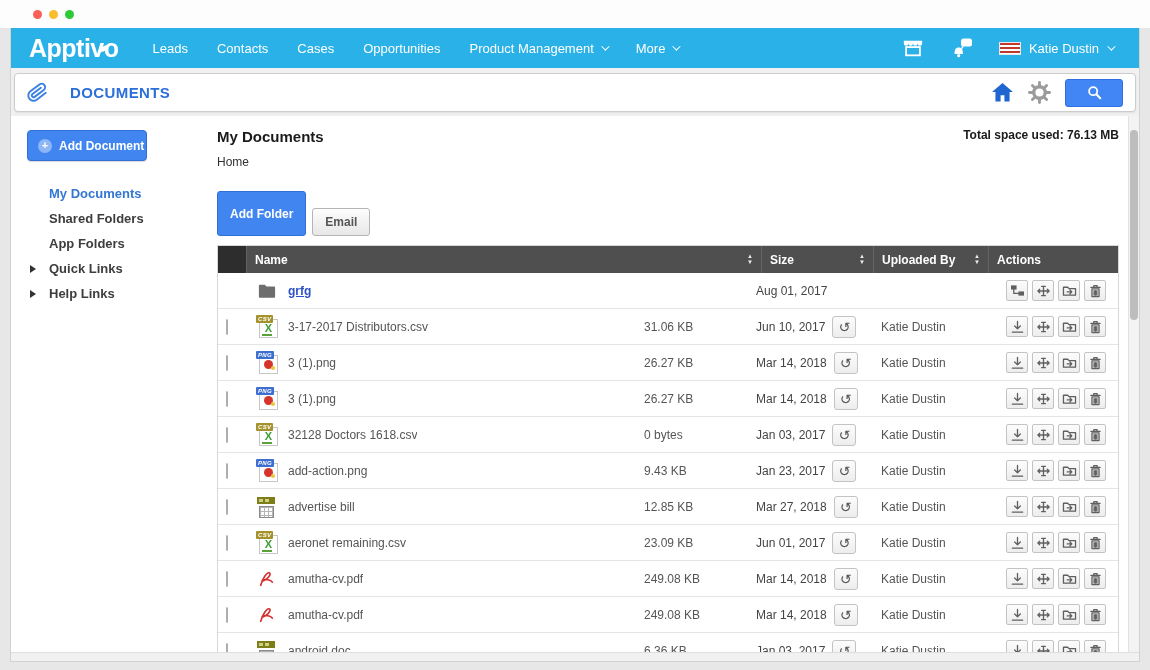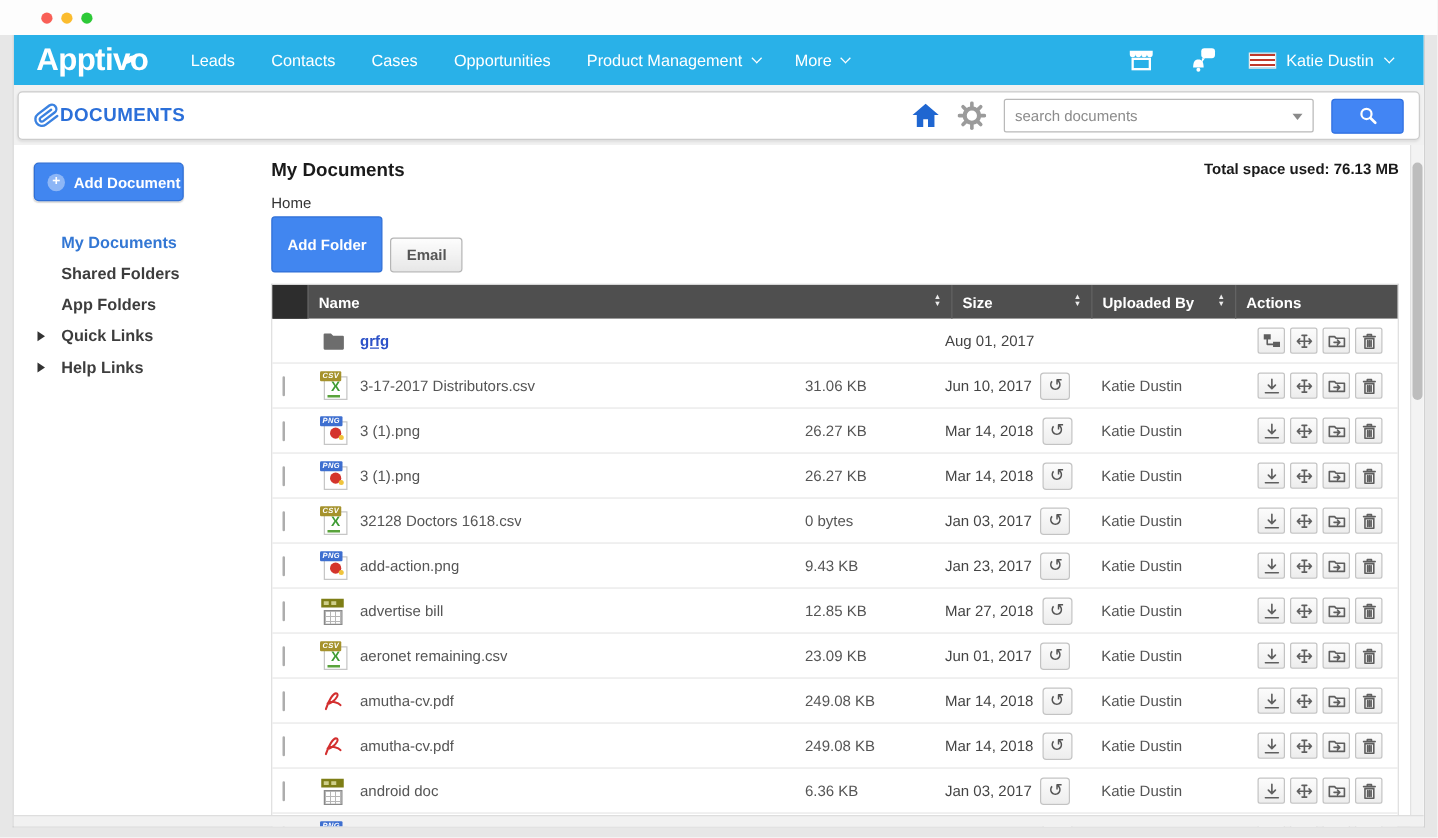--- a/index.html
+++ b/index.html
@@ -26,21 +26,21 @@
   .nav-right { margin-left:auto; display:flex; align-items:center; gap:26px; padding-right:8px; }
   .flag { width:22px; height:13px; border:1px solid #e8e8e8; background:
           repeating-linear-gradient(#c0392b 0 2px,#fff 2px 4px); }
   .user { display:flex; align-items:center; gap:8px; font-size:13px; cursor:pointer; }
   .icon-btn { cursor:pointer; display:flex; align-items:center; }
 
   
   .header-strip { background:#f1f1f1; padding:5px 3px 4px 3px; }
   .app-header { height:39px; background:#fff; border:1px solid #ccc; border-radius:4px;
                 box-shadow:0 1px 2px rgba(0,0,0,.08); display:flex; align-items:center; padding:0 12px; }
-  .doc-title { display:flex; align-items:center; gap:0; }
+  .doc-title { display:flex; align-items:center; gap:22px; }
   .doc-title span { color:#2b6fd9; font-size:15px; font-weight:bold; letter-spacing:.4px; }
   .hdr-right { margin-left:auto; display:flex; align-items:center; gap:14px; }
   .search-wrap { position:relative; }
   .search-input { width:248px; height:27px; border:1px solid #b9b9b9; border-radius:2px;
                   font-size:12px; color:#555; padding:0 24px 0 8px; outline:none;
                   font-family:"Liberation Sans",sans-serif; }
   .search-input::placeholder { color:#8b8b8b; }
   .search-caret { position:absolute; right:9px; top:12px; width:0; height:0;
                   border-left:4px solid transparent; border-right:4px solid transparent;
                   border-top:5px solid #8a8a8a; }
@@ -60,21 +60,21 @@
                color:#3d3d3d; cursor:pointer; padding-left:22px; position:relative; }
   .side-item.active { color:#3377d4; }
   .side-item .tri { position:absolute; left:3px; width:0; height:0;
                     border-top:4px solid transparent; border-bottom:4px solid transparent;
                     border-left:6px solid #333; }
 
   .main { flex:1; padding:12px 20px 0 10px; min-width:0; }
   .main-top { display:flex; align-items:flex-start; }
   .main-title { font-size:15px; font-weight:bold; color:#1a1a1a; }
   .total-space { margin-left:auto; font-size:12px; font-weight:bold; color:#1a1a1a; }
-  .breadcrumb { font-size:12px; color:#333; margin:10px 0 4px 0; cursor:pointer; }
+  .breadcrumb { font-size:12px; color:#333; margin:10px 0 22px 0; cursor:pointer; }
   .btn-row { display:flex; gap:6px; margin-bottom:9px; }
   .btn-blue { background:#4186f0; border:1px solid #2f6fd6; color:#fff; font-weight:bold;
               font-size:12px; padding:6px 12px; border-radius:3px; cursor:pointer; }
   .btn-gray { background:linear-gradient(#fdfdfd,#e7e7e7); border:1px solid #b5b5b5; color:#555;
               font-weight:bold; font-size:12px; padding:6px 12px; border-radius:3px; cursor:pointer;margin-top:17px; }
 
   
   .tbl { border:1px solid #d7d7d7; border-bottom:none; }
   .thead { display:flex; background:#4f4f4f; height:27px; color:#fff; font-size:12px; font-weight:bold; }
   .th { display:flex; align-items:center; padding:0 8px; border-left:1px solid #636363; }
@@ -216,24 +216,20 @@
               <line x1="1.5" y1="12" x2="5" y2="12"></line>
                 <line x1="19" y1="12" x2="22.5" y2="12"></line>
               <line x1="4.6" y1="4.6" x2="7" y2="7"></line>
                 <line x1="17" y1="17" x2="19.4" y2="19.4"></line>
               <line x1="4.6" y1="19.4" x2="7" y2="17"></line>
                 <line x1="17" y1="7" x2="19.4" y2="4.6"></line>
             </g>
             <circle cx="12" cy="12" r="6" fill="none" stroke="#9b9b9b" stroke-width="3.5"></circle>
           </svg>
         </span>
-        <div class="search-wrap">
-          <input class="search-input" type="text" placeholder="search documents" style="">
-          <span class="search-caret"></span>
-        </div>
         <div class="search-btn">
           <svg width="15" height="15" viewBox="0 0 17 17">
             <circle cx="7" cy="7" r="4.6" fill="none" stroke="#fff" stroke-width="2"></circle>
             <line x1="10.6" y1="10.6" x2="15" y2="15" stroke="#fff" stroke-width="2.4" stroke-linecap="round"></line>
           </svg>
         </div>
       </div>
     </div>
   </div>
 

